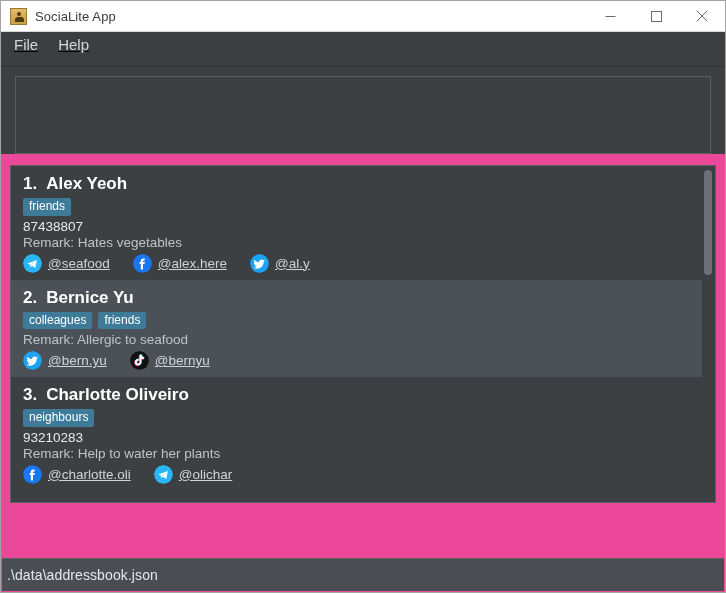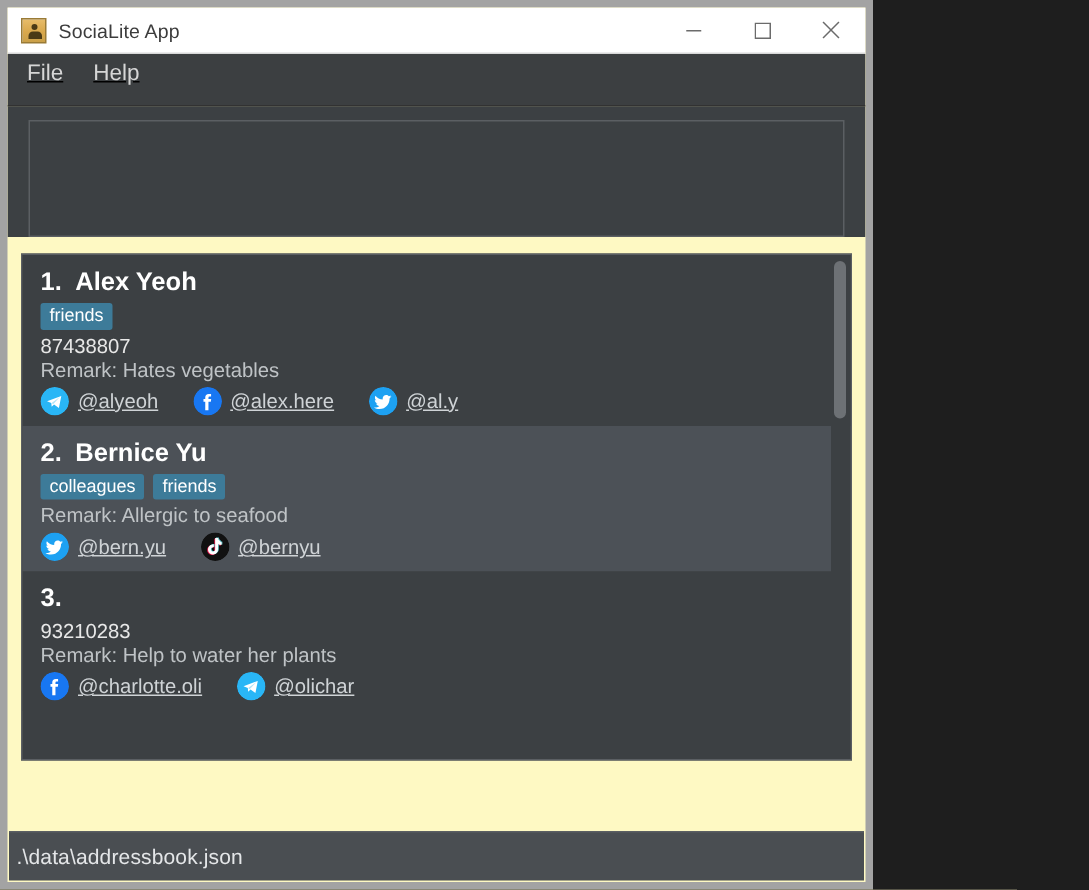--- a/index.html
+++ b/index.html
@@ -5,26 +5,26 @@
   html, body {
     margin: 0;
     padding: 0;
     background: #1e1e1e;
   }
   body {
     font-family: "Liberation Sans", sans-serif;
   }
   #app {
     position: relative;
-    width: 582px;
+    width: 726px;
     height: 593px;
     overflow: hidden;
-    background: #fef9c3;
-    box-sizing: border-box;
-    border: 5px solid #a3a3a3;
+    background: #ec4899;
+    box-sizing: border-box;
+    border: 1px solid #a3a3a3;
   }
 
   
   .titlebar {
     height: 31px;
     background: #ffffff;
     border-bottom: 1px solid #d8d8d8;
     display: flex;
     align-items: center;
     box-sizing: border-box;
@@ -309,21 +309,21 @@
         </div>
         <div class="phone">87438807</div>
         <div class="remark">Remark: Hates vegetables</div>
         <div class="socials">
           <div class="social">
             <svg class="sicon" viewBox="0 0 24 24">
               <circle cx="12" cy="12" r="12" fill="#29b6f6"></circle>
               <path d="M5.5 12.1l12-4.6-2 10.2-4.1-3-2 2-.3-3.2z" fill="#ffffff"></path>
               <path d="M9.4 13.5l7.1-5.2-5.9 6.3z" fill="#b0e3f7"></path>
             </svg>
-            <span class="social-handle">@alyeoh</span>
+            <span class="social-handle">@seafood</span>
           </div>
           <div class="social">
             <svg class="sicon" viewBox="0 0 24 24">
               <circle cx="12" cy="12" r="12" fill="#1877f2"></circle>
               <path d="M14.6 12.5h-2v7h-2.7v-7H8.4v-2.3h1.5V8.8c0-1.9 1-3 3-3h1.9v2.3h-1.3c-.6 0-.9.3-.9.9v1.2h2.3z" fill="#ffffff"></path>
             </svg>
             <span class="social-handle">@alex.here</span>
           </div>
           <div class="social">
             <svg class="sicon" viewBox="0 0 24 24">
@@ -361,20 +361,24 @@
               <path d="M15.8 7.2c-.9-.6-1.4-1.5-1.5-2.5h-2.4v9.6c0 1-.8 1.8-1.8 1.8s-1.8-.8-1.8-1.8.8-1.8 1.8-1.8c.2 0 .4 0 .6.1v-2.4c-.2 0-.4-.1-.6-.1-2.3 0-4.2 1.9-4.2 4.2s1.9 4.2 4.2 4.2 4.2-1.9 4.2-4.2V9.6c.9.6 1.9 1 3 1V8.2c-.5 0-1-.3-1.5-1z" fill="#ffffff"></path>
             </svg>
             <span class="social-handle">@bernyu</span>
           </div>
         </div>
       </div>
 
       <div class="card">
         <div class="card-title">
           <span class="card-index">3.</span>
+          <span>Charlotte Oliveiro</span>
+        </div>
+        <div class="tags">
+          <span class="tag">neighbours</span>
         </div>
         <div class="phone">93210283</div>
         <div class="remark">Remark: Help to water her plants</div>
         <div class="socials">
           <div class="social">
             <svg class="sicon" viewBox="0 0 24 24">
               <circle cx="12" cy="12" r="12" fill="#1877f2"></circle>
               <path d="M14.6 12.5h-2v7h-2.7v-7H8.4v-2.3h1.5V8.8c0-1.9 1-3 3-3h1.9v2.3h-1.3c-.6 0-.9.3-.9.9v1.2h2.3z" fill="#ffffff"></path>
             </svg>
             <span class="social-handle">@charlotte.oli</span>

